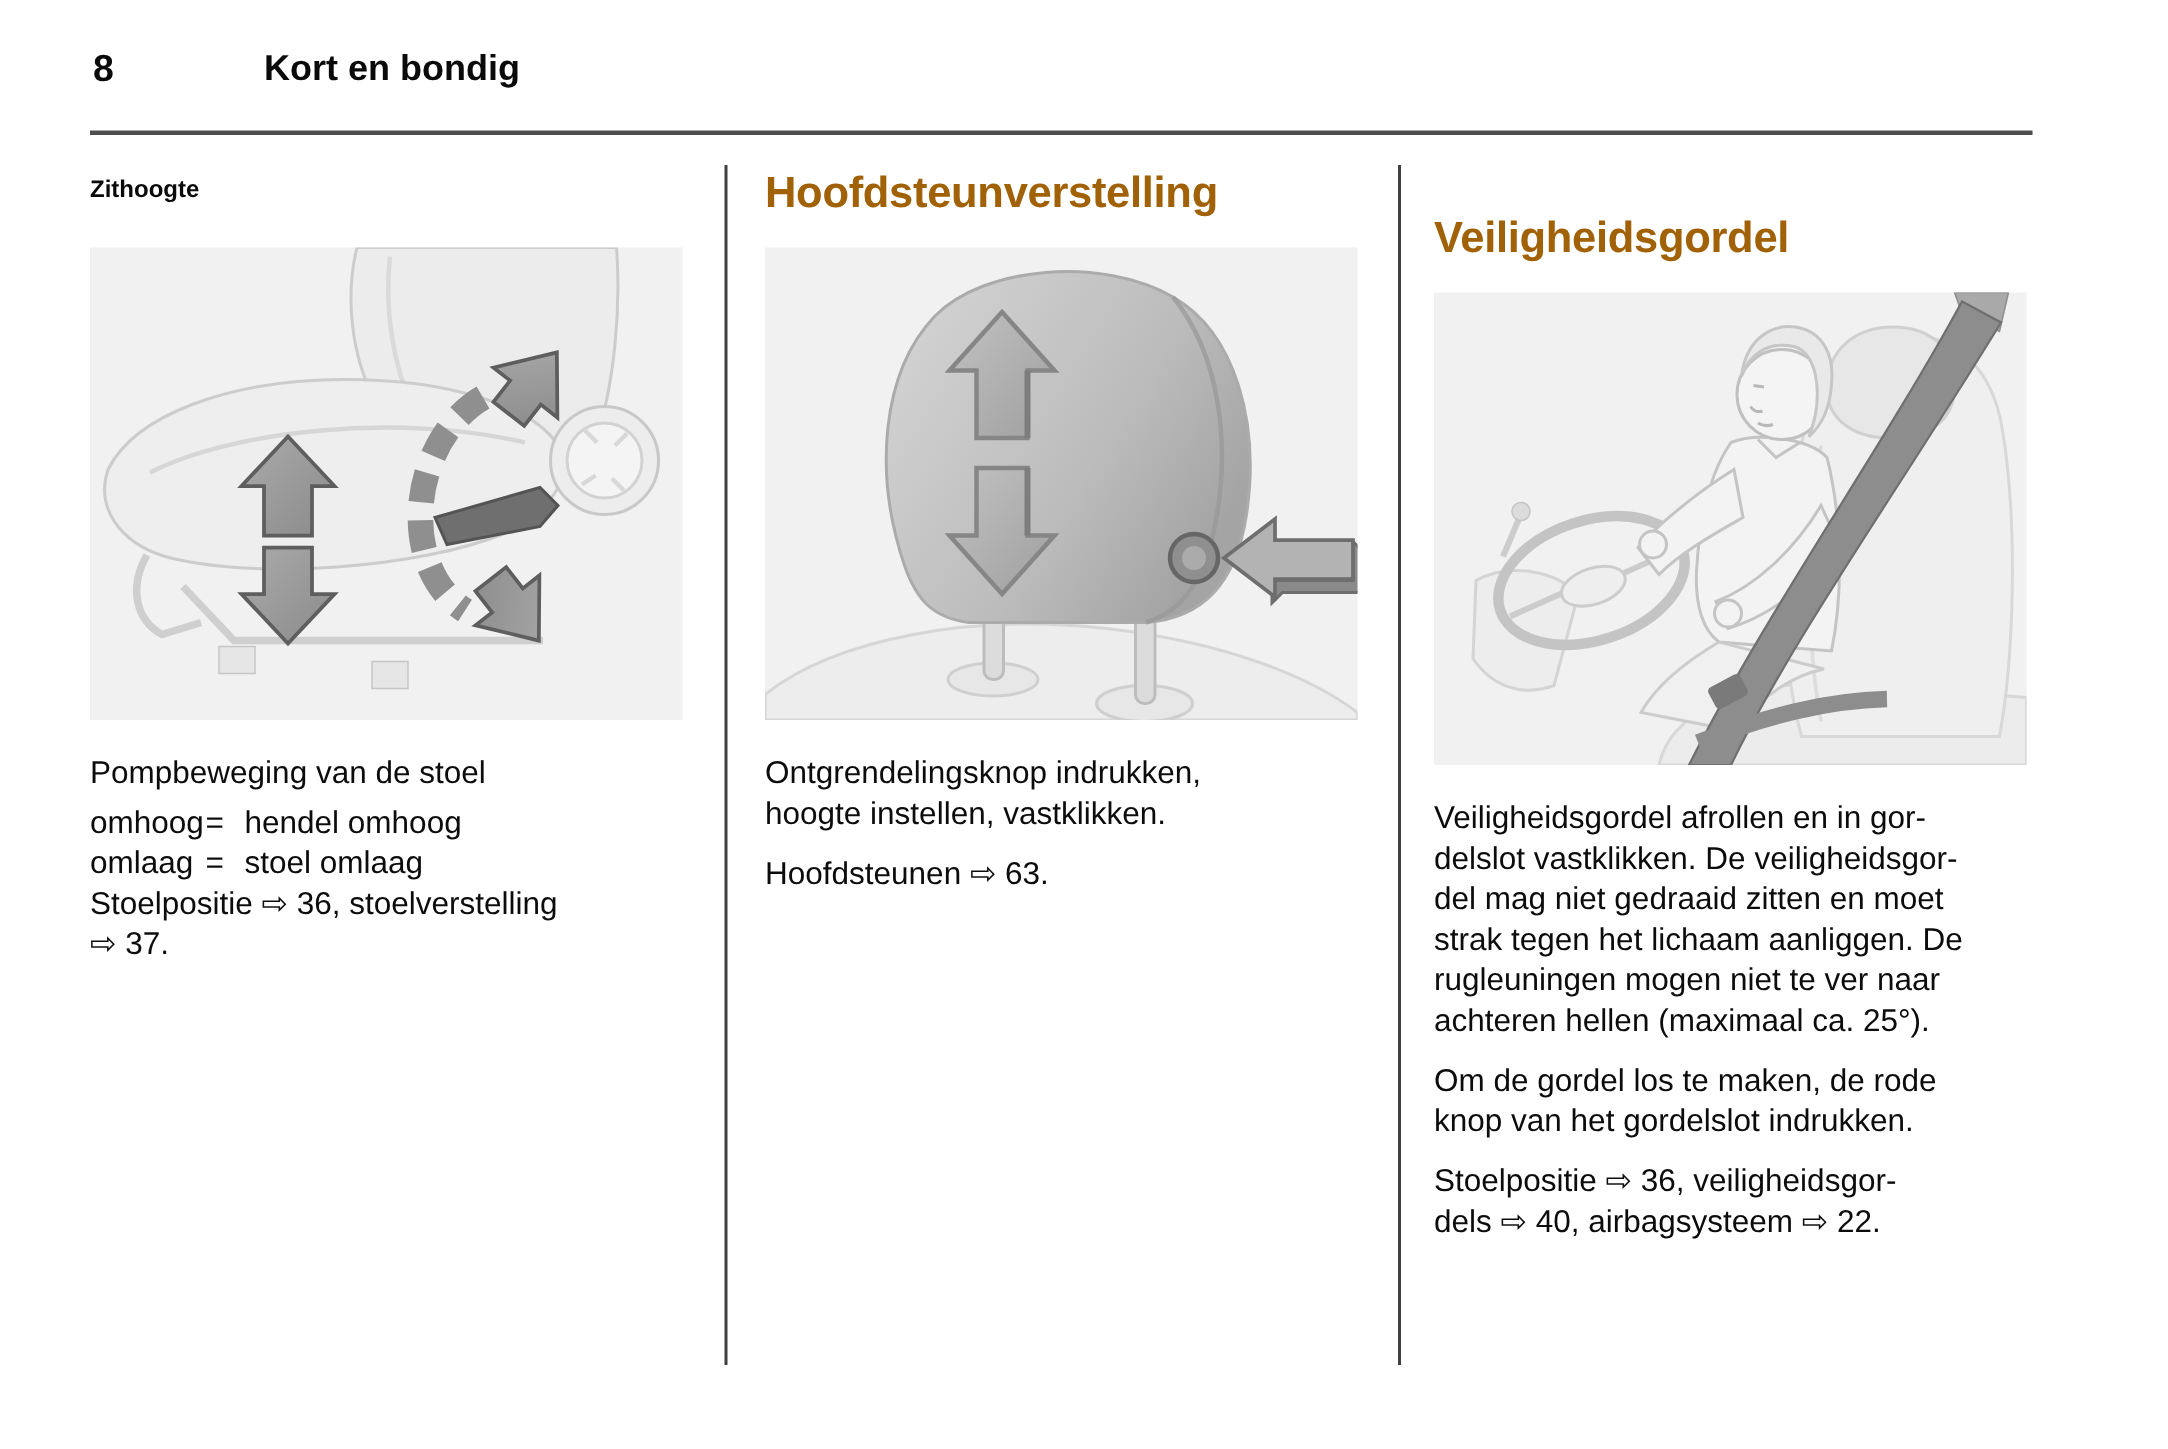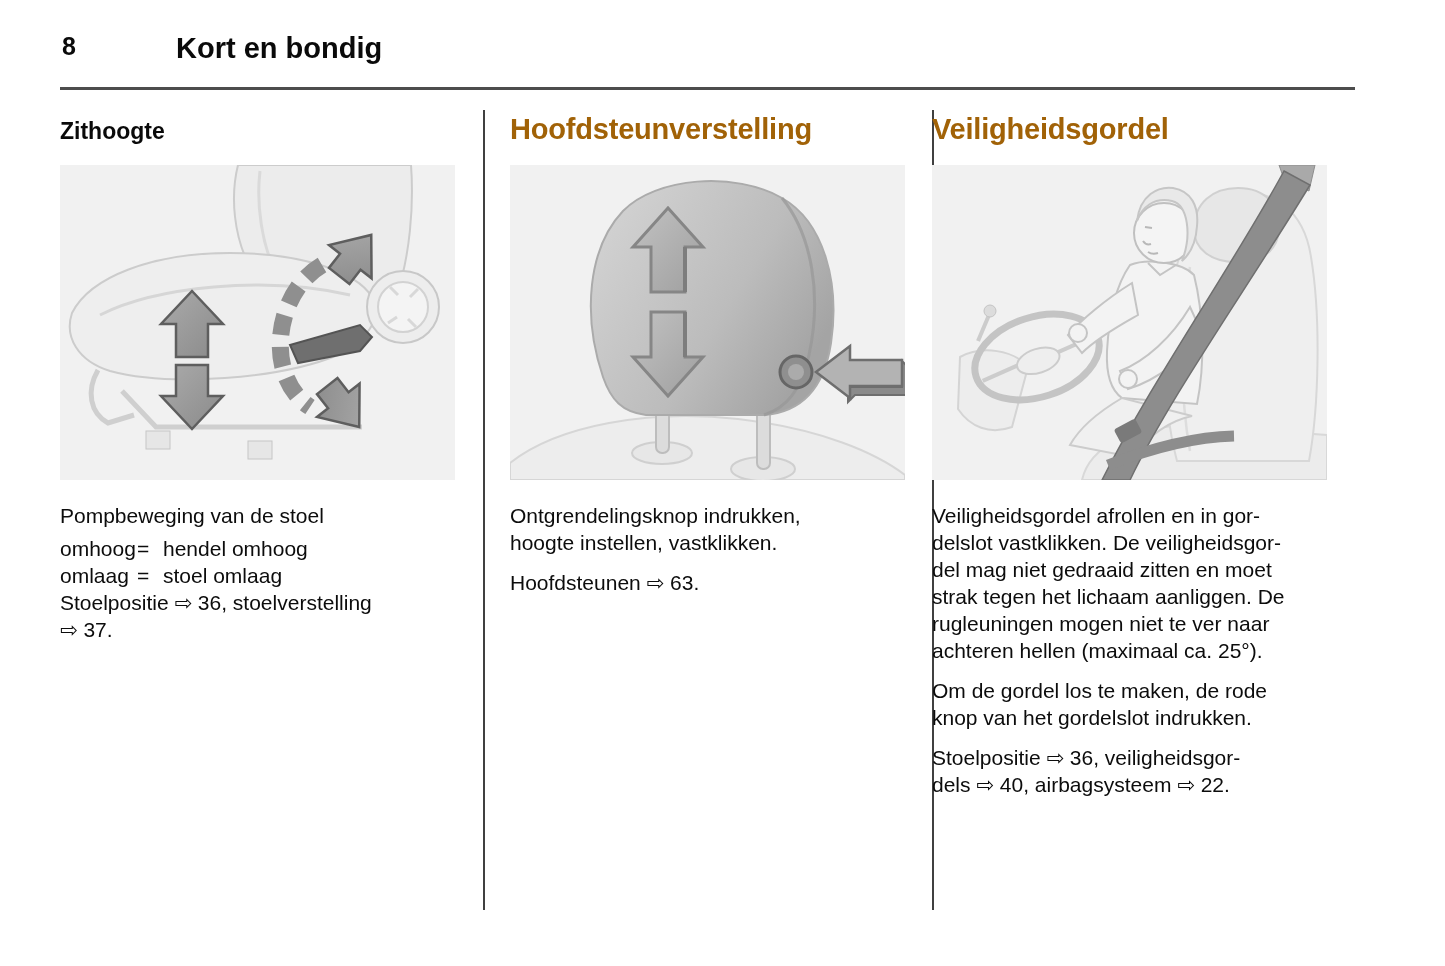--- a/index.html
+++ b/index.html
@@ -1,36 +1,36 @@
 <!DOCTYPE html>
 <html><head>
 <meta charset="utf-8">
 <style>
   html,body{margin:0;padding:0;background:#ffffff;}
   .page{position:relative;width:1445px;height:966px;background:#ffffff;
         font-family:"Liberation Sans","DejaVu Sans",sans-serif;color:#111;overflow:hidden;}
 
   
   .page-number{position:absolute;left:62px;top:32px;font-size:25px;font-weight:bold;color:#0a0a0a;}
-  .chapter-title{position:absolute;left:176px;top:32px;font-size:29px;font-weight:bold;color:#0a0a0a;}
+  .chapter-title{position:absolute;left:176px;top:32px;font-size:24px;font-weight:bold;color:#0a0a0a;}
   .header-rule{position:absolute;left:60px;top:87px;width:1295px;height:3px;background:#4d4d4d;}
 
   
   .v-divider{position:absolute;top:110px;width:2px;height:800px;background:#404040;}
   .v-divider.d1{left:483px;}
   .v-divider.d2{left:932px;}
 
   
   .col{position:absolute;top:112px;width:412px;}
   .col.c1{left:60px;}
   .col.c2{left:510px;}
-  .col.c3{left:932px;}
+  .col.c3{left:956px;margin-top:30px;}
 
   .col-heading-sm{height:53px;box-sizing:border-box;padding-top:6px;
-                  font-size:23px;font-weight:bold;color:#0a0a0a;}
+                  font-size:16px;font-weight:bold;color:#0a0a0a;}
   .col-heading-lg{height:53px;box-sizing:border-box;padding-top:1px;
                   font-size:29px;font-weight:bold;color:#a16207;letter-spacing:-0.2px;}
 
   .illustration{display:block;width:395px;height:315px;background:#f1f1f1;}
 
   .col-text{margin-top:22px;}
   .para{white-space:pre-line;font-size:21px;line-height:27px;color:#0c0c0c;margin:0;}
   .para + .para{margin-top:13px;}
   .intro{margin-bottom:6px;}
   .def-row{display:grid;grid-template-columns:77px 26px 1fr;

